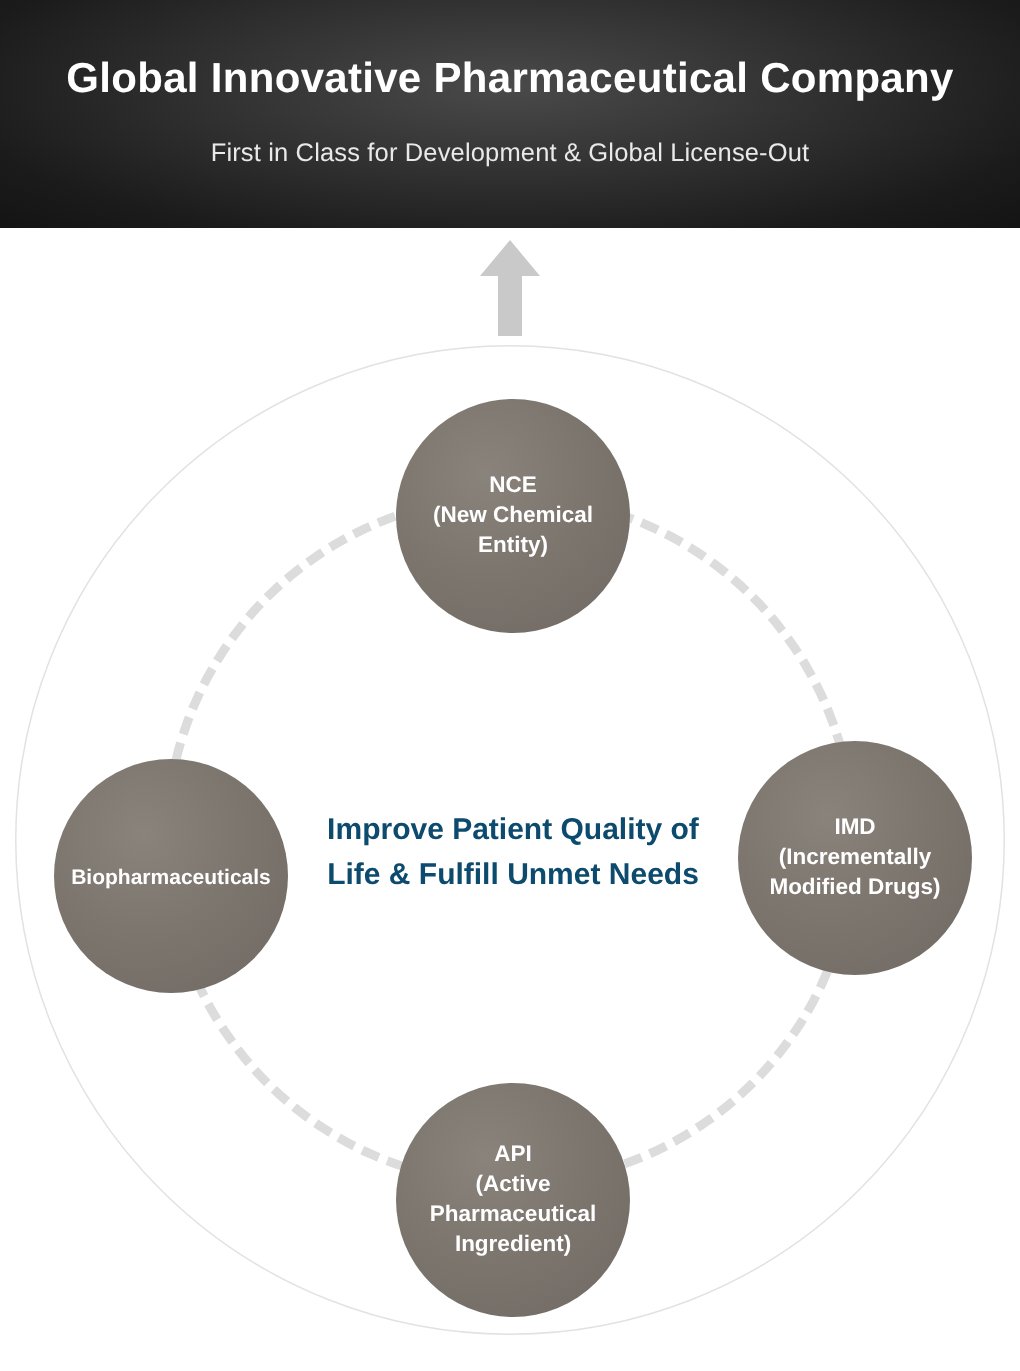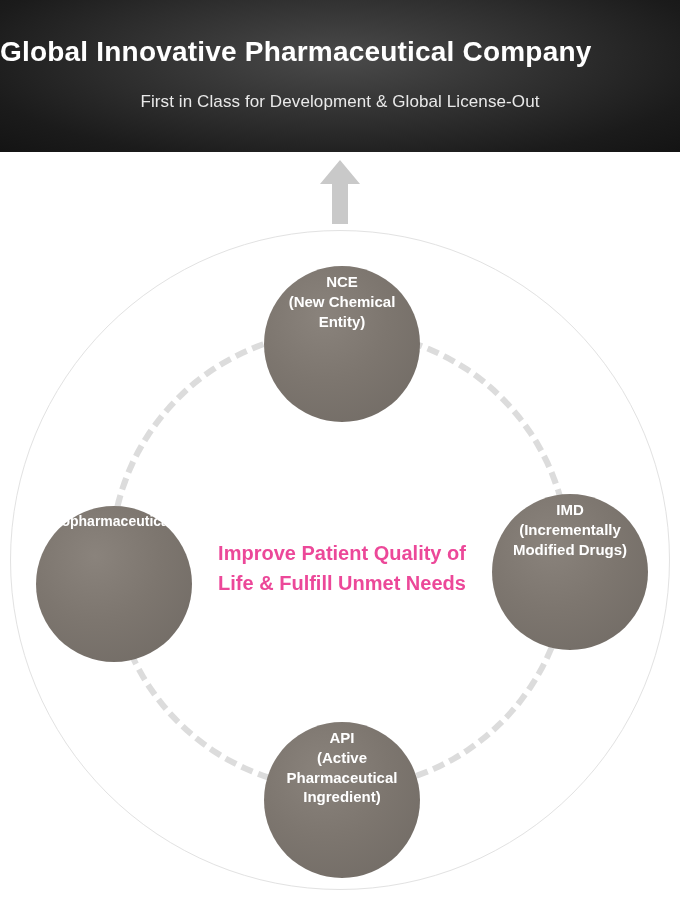--- a/index.html
+++ b/index.html
@@ -31,20 +31,21 @@
     background:
       radial-gradient(ellipse 520px 150px at 50% 38%, #4a4a4a 0%, #2d2d2d 45%, #1b1b1b 72%, #101010 100%),
       #101010;
     overflow: hidden;
   }
   .banner-title {
     position: absolute;
     left: 0;
     top: 36px;
     width: 680px;
+    text-align: center;
     color: #ffffff;
     font-size: 28px;
     font-weight: bold;
     letter-spacing: 0.2px;
     white-space: nowrap;
   }
   .banner-subtitle {
     position: absolute;
     left: 0;
     top: 92px;
@@ -85,20 +86,21 @@
     height: 464px;
     border: 6px dashed #dcdcdc;
     border-radius: 50%;
     box-sizing: border-box;
   }
 
   .node {
     position: absolute;
     border-radius: 50%;
     display: flex;
+    align-items: center;
     justify-content: center;
     text-align: center;
     color: #ffffff;
     font-size: 15px;
     font-weight: bold;
     line-height: 1.32;
     box-sizing: border-box;
     padding: 6px;
   }
   .node span { display: block; width: 100%; white-space: pre-line; }
@@ -120,21 +122,21 @@
     background: radial-gradient(circle at 38% 32%, #8a837c 0%, #7d766f 45%, #6f6963 100%);
     font-size: 14px;
   }
 
   .center-text {
     position: absolute;
     left: 196px;
     top: 538px;
     width: 292px;
     text-align: center;
-    color: #ec4899;
+    color: #0c4a6e;
     font-size: 20px;
     font-weight: bold;
     line-height: 1.5;
     white-space: pre-line;
   }
 </style>
 </head>
 <body>
 
 <div class="stage">

